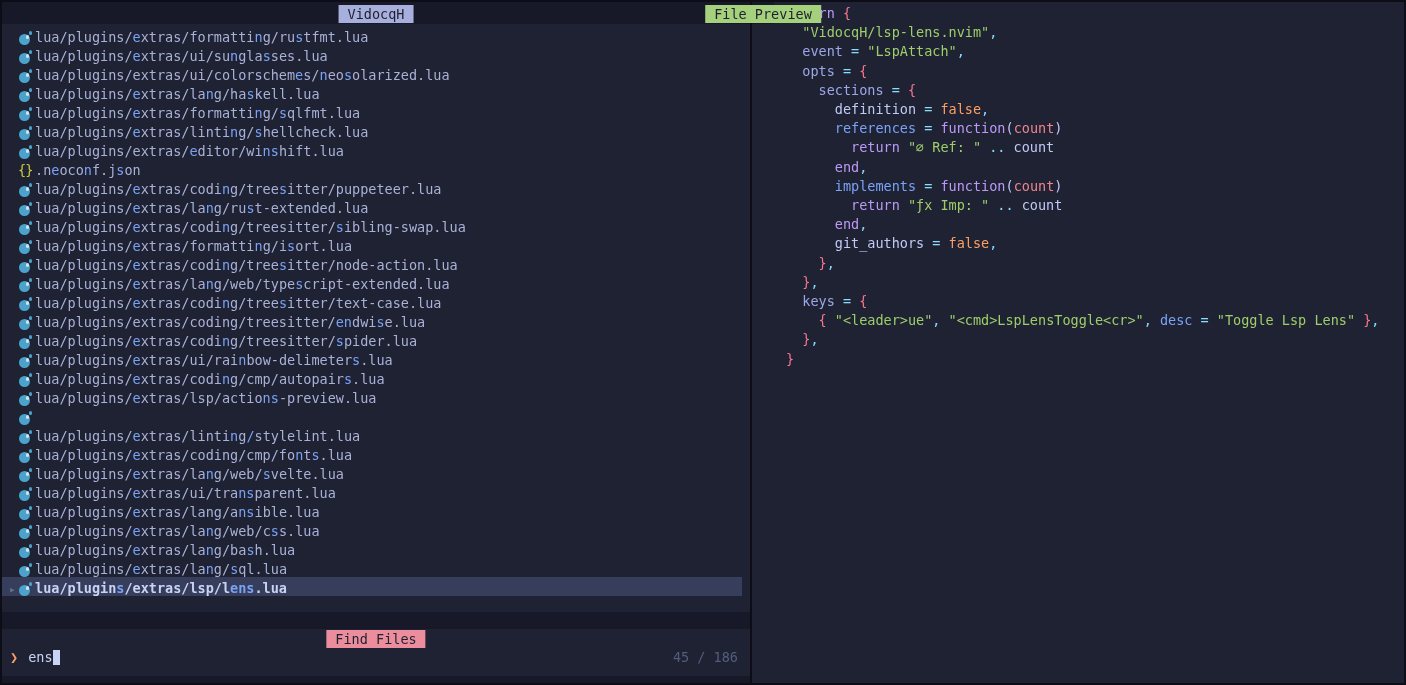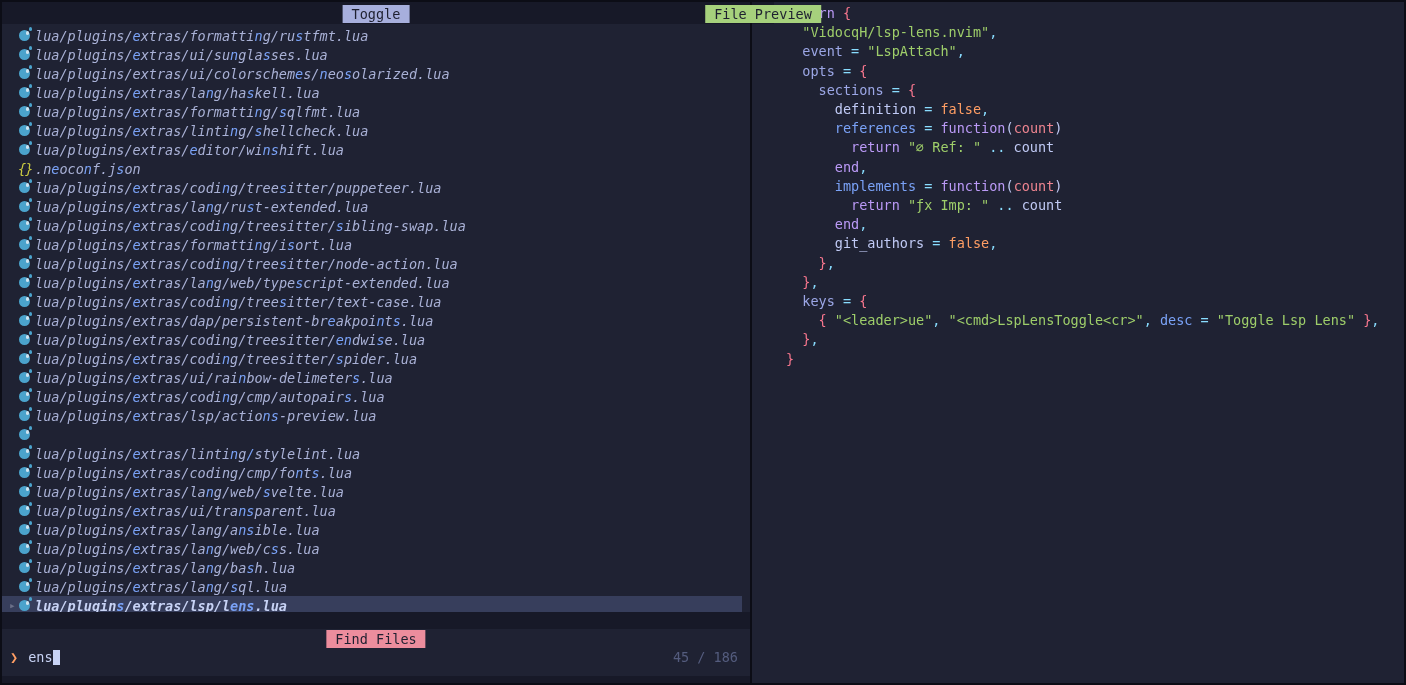--- a/index.html
+++ b/index.html
@@ -44,23 +44,22 @@
   .badge-preview { background:var(--badge_preview_bg,#a6d17c); }
   .badge-prompt  { background:var(--badge_prompt_bg,#ec8d9d); top:1px; }
 
   
   .list {
     flex:1 1 auto; overflow:hidden;
     padding:2px 8px 0 0;
     color:var(--fg_list,#a9b1d6);
   }
   .row {
-    height:19px; display:flex; align-items:center;
+    height:19px; display:flex; align-items:flex-end;
     white-space:pre;
-    font-style:italic;
   }
   .row .caret {
     width:16px; flex:0 0 16px; padding-left:7px;
     color:var(--caret_gray,#6b7089);
     font-size:11px;
   }
   .row .icon-col { width:17px; flex:0 0 17px; display:flex; align-items:center; }
   .icon-lua {
     position:relative; display:inline-block;
     width:11px; height:11px; border-radius:50%;
@@ -124,40 +123,39 @@
   .tok-param  { color:var(--tok_param,#ee8490); }
   .tok-txt    { color:var(--tok_txt,#c0caf5); }
 </style>
 </head>
 <body>
 
 <div class="app">
 
   <div class="pane-left">
     <div class="top-strip">
-      <span class="badge badge-results">Toggle</span>
+      <span class="badge badge-results">VidocqH</span>
     </div>
 
     <div class="list">
         <div class="row"><span class="caret"></span><span class="icon-col"><span class="icon-lua"></span></span><span class="rowtext">lua/plugins/<span class="m">e</span>xtras/formatti<span class="m">n</span>g/ru<span class="m">s</span>tfmt.lua</span></div>
         <div class="row"><span class="caret"></span><span class="icon-col"><span class="icon-lua"></span></span><span class="rowtext">lua/plugins/<span class="m">e</span>xtras/ui/su<span class="m">n</span>gla<span class="m">s</span>ses.lua</span></div>
         <div class="row"><span class="caret"></span><span class="icon-col"><span class="icon-lua"></span></span><span class="rowtext">lua/plugins/extras/ui/colorschem<span class="m">e</span>s/<span class="m">n</span>eo<span class="m">s</span>olarized.lua</span></div>
         <div class="row"><span class="caret"></span><span class="icon-col"><span class="icon-lua"></span></span><span class="rowtext">lua/plugins/<span class="m">e</span>xtras/la<span class="m">n</span>g/ha<span class="m">s</span>kell.lua</span></div>
         <div class="row"><span class="caret"></span><span class="icon-col"><span class="icon-lua"></span></span><span class="rowtext">lua/plugins/<span class="m">e</span>xtras/formatti<span class="m">n</span>g/<span class="m">s</span>qlfmt.lua</span></div>
         <div class="row"><span class="caret"></span><span class="icon-col"><span class="icon-lua"></span></span><span class="rowtext">lua/plugins/<span class="m">e</span>xtras/linti<span class="m">n</span>g/<span class="m">s</span>hellcheck.lua</span></div>
         <div class="row"><span class="caret"></span><span class="icon-col"><span class="icon-lua"></span></span><span class="rowtext">lua/plugins/extras/<span class="m">e</span>ditor/wi<span class="m">ns</span>hift.lua</span></div>
         <div class="row"><span class="caret"></span><span class="icon-col"><span class="icon-json">{}</span></span><span class="rowtext">.n<span class="m">e</span>oco<span class="m">n</span>f.j<span class="m">s</span>on</span></div>
         <div class="row"><span class="caret"></span><span class="icon-col"><span class="icon-lua"></span></span><span class="rowtext">lua/plugins/<span class="m">e</span>xtras/codi<span class="m">n</span>g/tree<span class="m">s</span>itter/puppeteer.lua</span></div>
         <div class="row"><span class="caret"></span><span class="icon-col"><span class="icon-lua"></span></span><span class="rowtext">lua/plugins/<span class="m">e</span>xtras/la<span class="m">n</span>g/ru<span class="m">s</span>t-extended.lua</span></div>
         <div class="row"><span class="caret"></span><span class="icon-col"><span class="icon-lua"></span></span><span class="rowtext">lua/plugins/<span class="m">e</span>xtras/codi<span class="m">n</span>g/treesitter/<span class="m">s</span>ibling-swap.lua</span></div>
         <div class="row"><span class="caret"></span><span class="icon-col"><span class="icon-lua"></span></span><span class="rowtext">lua/plugins/<span class="m">e</span>xtras/formatti<span class="m">n</span>g/i<span class="m">s</span>ort.lua</span></div>
         <div class="row"><span class="caret"></span><span class="icon-col"><span class="icon-lua"></span></span><span class="rowtext">lua/plugins/<span class="m">e</span>xtras/codi<span class="m">n</span>g/tree<span class="m">s</span>itter/node-action.lua</span></div>
         <div class="row"><span class="caret"></span><span class="icon-col"><span class="icon-lua"></span></span><span class="rowtext">lua/plugins/<span class="m">e</span>xtras/la<span class="m">n</span>g/web/type<span class="m">s</span>cript-extended.lua</span></div>
         <div class="row"><span class="caret"></span><span class="icon-col"><span class="icon-lua"></span></span><span class="rowtext">lua/plugins/<span class="m">e</span>xtras/codi<span class="m">n</span>g/tree<span class="m">s</span>itter/text-case.lua</span></div>
-        <div class="row"><span class="caret"></span><span class="icon-col"><span class="icon-lua"></span></span><span class="rowtext">lua/plugins/extras/dap/persistent-br<span class="m">e</span>akpoi<span class="m">n</span>t<span class="m">s</span>.lua</span></div>
         <div class="row"><span class="caret"></span><span class="icon-col"><span class="icon-lua"></span></span><span class="rowtext">lua/plugins/extras/coding/treesitter/<span class="m">en</span>dwi<span class="m">s</span>e.lua</span></div>
         <div class="row"><span class="caret"></span><span class="icon-col"><span class="icon-lua"></span></span><span class="rowtext">lua/plugins/<span class="m">e</span>xtras/codi<span class="m">n</span>g/treesitter/<span class="m">s</span>pider.lua</span></div>
         <div class="row"><span class="caret"></span><span class="icon-col"><span class="icon-lua"></span></span><span class="rowtext">lua/plugins/<span class="m">e</span>xtras/ui/rai<span class="m">n</span>bow-delimeter<span class="m">s</span>.lua</span></div>
         <div class="row"><span class="caret"></span><span class="icon-col"><span class="icon-lua"></span></span><span class="rowtext">lua/plugins/<span class="m">e</span>xtras/codi<span class="m">n</span>g/cmp/autopair<span class="m">s</span>.lua</span></div>
         <div class="row"><span class="caret"></span><span class="icon-col"><span class="icon-lua"></span></span><span class="rowtext">lua/plugins/<span class="m">e</span>xtras/lsp/actio<span class="m">ns</span>-preview.lua</span></div>
         <div class="row"><span class="caret"></span><span class="icon-col"><span class="icon-lua"></span></span></div>
         <div class="row"><span class="caret"></span><span class="icon-col"><span class="icon-lua"></span></span><span class="rowtext">lua/plugins/<span class="m">e</span>xtras/linti<span class="m">n</span>g<span class="m">/</span>stylelint.lua</span></div>
         <div class="row"><span class="caret"></span><span class="icon-col"><span class="icon-lua"></span></span><span class="rowtext">lua/plugins/<span class="m">e</span>xtras/coding/cmp/fo<span class="m">n</span>t<span class="m">s</span>.lua</span></div>
         <div class="row"><span class="caret"></span><span class="icon-col"><span class="icon-lua"></span></span><span class="rowtext">lua/plugins/<span class="m">e</span>xtras/la<span class="m">n</span>g/web/<span class="m">s</span>velte.lua</span></div>
         <div class="row"><span class="caret"></span><span class="icon-col"><span class="icon-lua"></span></span><span class="rowtext">lua/plugins/<span class="m">e</span>xtras/ui/tra<span class="m">ns</span>parent.lua</span></div>

